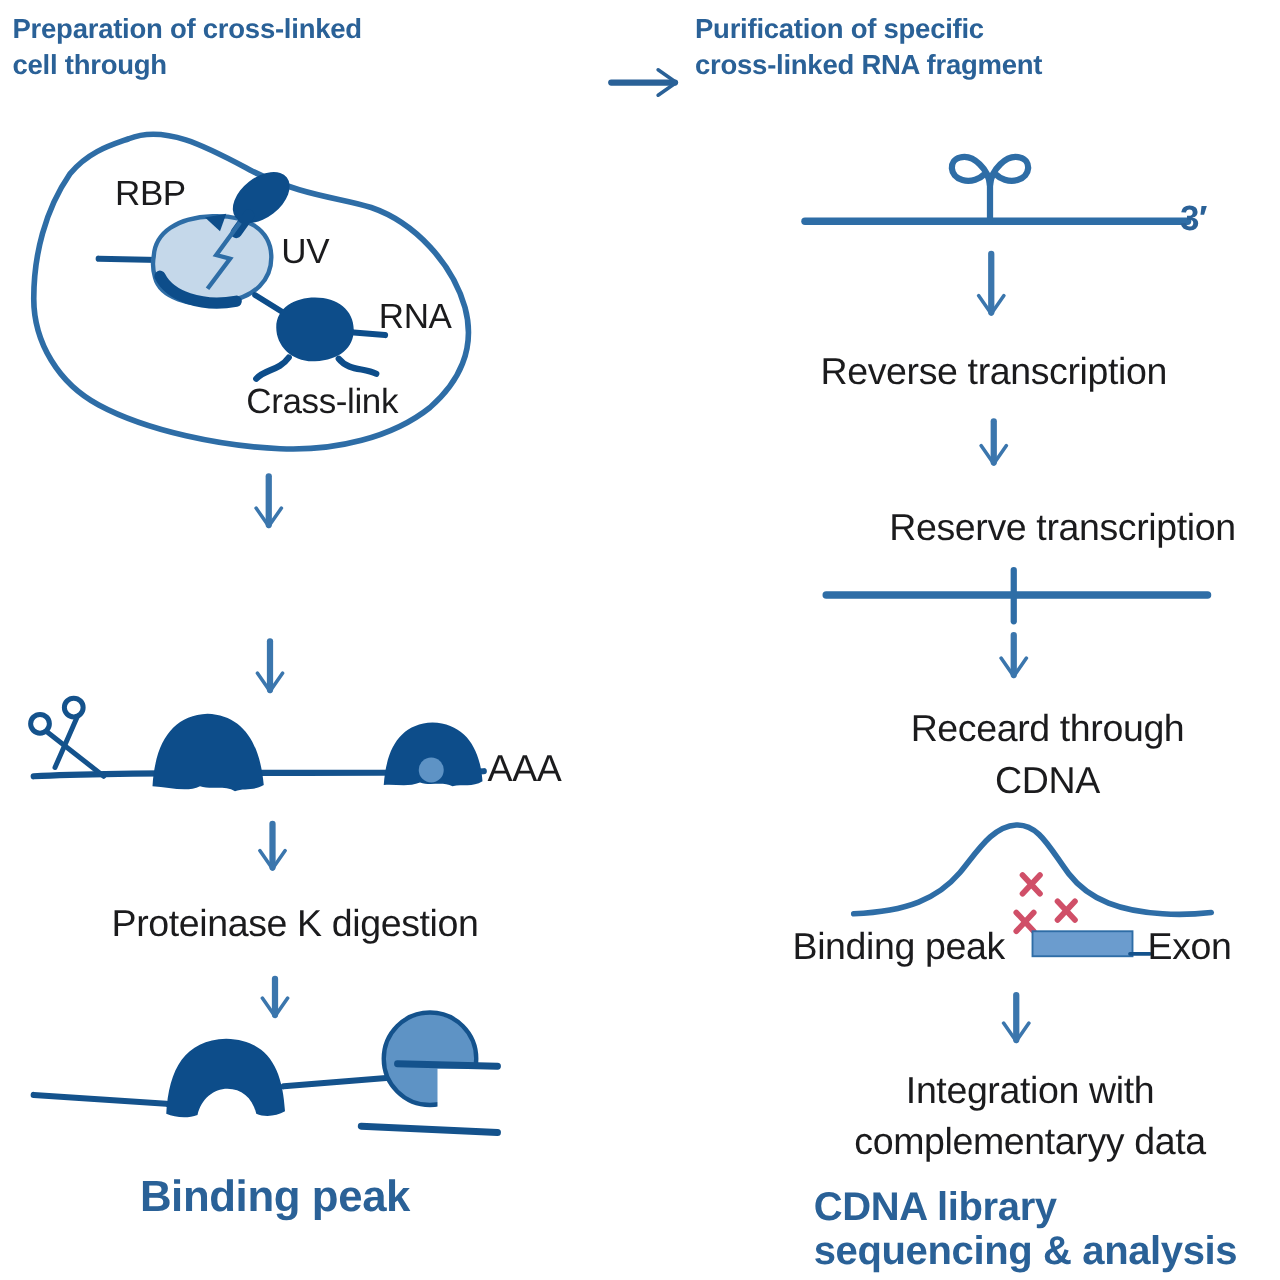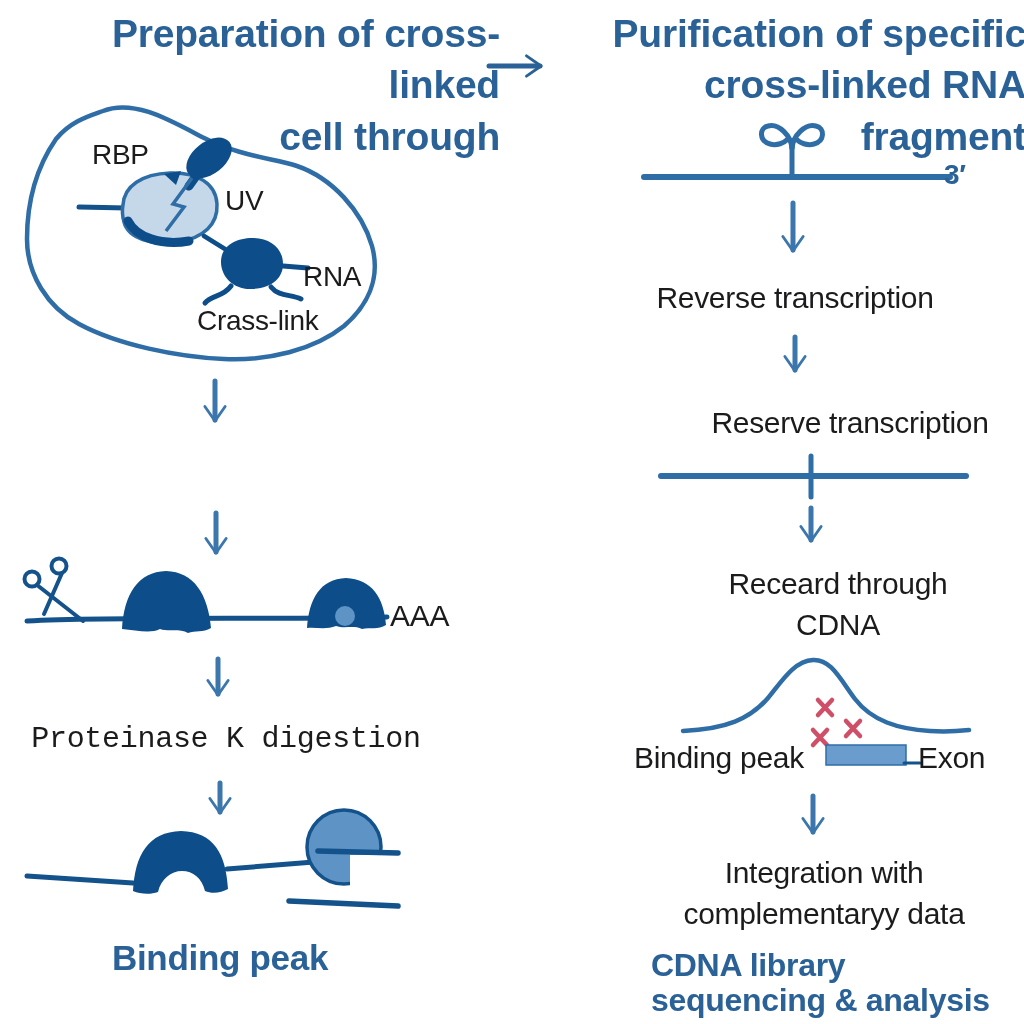--- a/index.html
+++ b/index.html
@@ -16,21 +16,21 @@
   }
   html,body{margin:0;padding:0;background:#ffffff;}
   .canvas{
     position:relative;width:1024px;height:1024px;background:#ffffff;overflow:hidden;
     font-family:"Liberation Sans", sans-serif;
   }
   .canvas svg{position:absolute;left:0;top:0;}
   .txt{position:absolute;color:var(--black);font-size:30px;letter-spacing:-0.3px;white-space:nowrap;line-height:1.25;}
   .txt.small{font-size:28px;}
   .center{text-align:center;white-space:normal;}
-  .title{position:absolute;color:var(--title-blue);font-weight:700;font-size:39px;line-height:1.32;text-align:right;letter-spacing:-0.2px;}
+  .title{position:absolute;color:var(--title-blue);font-weight:700;font-size:22px;line-height:1.32;text-align:left;letter-spacing:-0.2px;}
   .blue-bold{color:var(--title-blue);font-weight:700;}
 </style>
 </head>
 <body>
 
 <div class="canvas">
 
   <svg width="1024" height="1024" viewBox="0 0 1024 1024">
     <defs>
       <marker id="ah" viewBox="0 0 10 10" refX="6.8" refY="5" markerWidth="5.2" markerHeight="5.2" orient="auto-start-reverse">
@@ -150,27 +150,27 @@
     <div>cell through</div>
   </div>
 
   <div class="title" style="left:556px;top:8px;width:470px;">
     <div>Purification of specific</div>
     <div>cross-linked RNA fragment</div>
   </div>
 
   <div class="txt small" style="left:92px;top:137px;">RBP</div>
   <div class="txt small" style="left:225px;top:183px;">UV</div>
-  <div class="txt small" style="left:303px;top:259px;">RNA</div>
+  <div class="txt small" style="left:303px;top:235px;">RNA</div>
   <div class="txt small" style="left:197px;top:303px;">Crass-link</div>
 
 
   <div class="txt" style="left:390px;top:597px;">AAA</div>
 
-  <div class="txt center" style="left:0px;top:721px;width:452px;font-family:Liberation Mono, monospace;">Proteinase K digestion</div>
+  <div class="txt center" style="left:10px;top:721px;width:452px;">Proteinase K digestion</div>
 
   <div class="txt center blue-bold" style="left:58px;top:936px;width:324px;font-size:35px;">Binding peak</div>
 
   <div class="txt blue-bold" style="left:944px;top:157px;font-size:28px;">3′</div>
 
   <div class="txt center" style="left:560px;top:279px;width:470px;">Reverse transcription</div>
 
   <div class="txt center" style="left:632px;top:404px;width:436px;">Reserve transcription</div>
 
   <div class="txt center" style="left:620px;top:564px;width:436px;line-height:1.35;">

